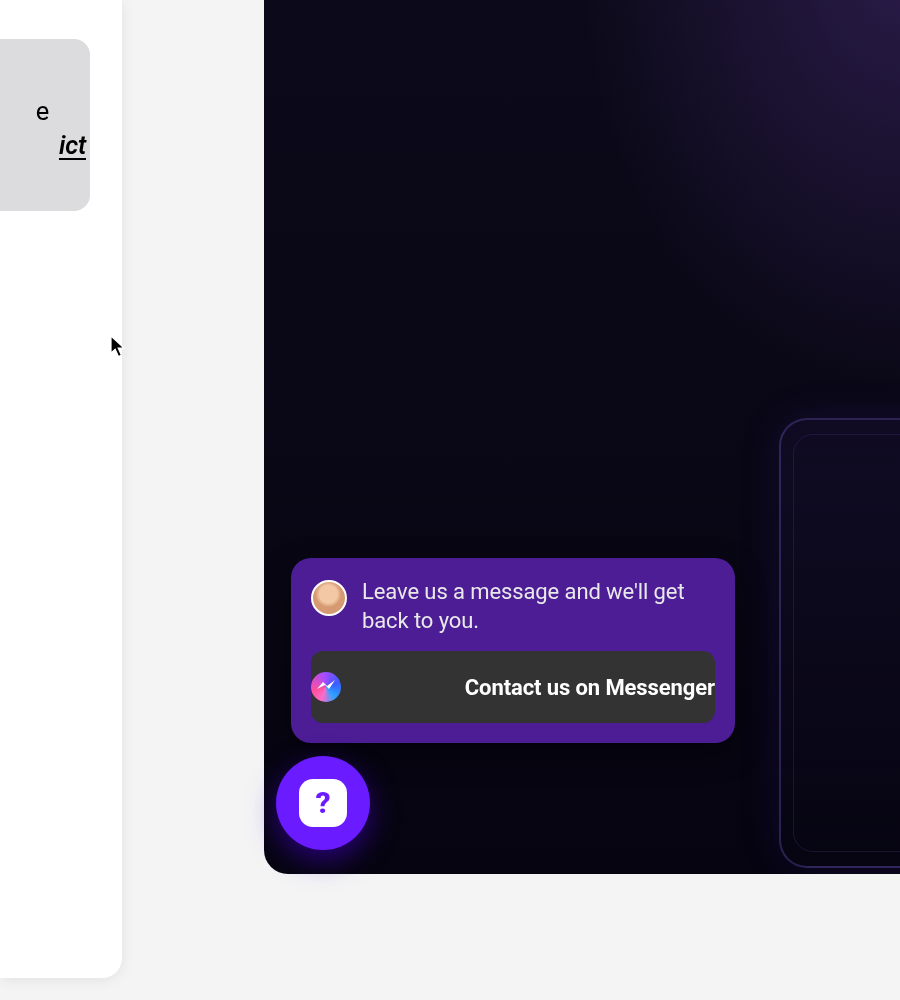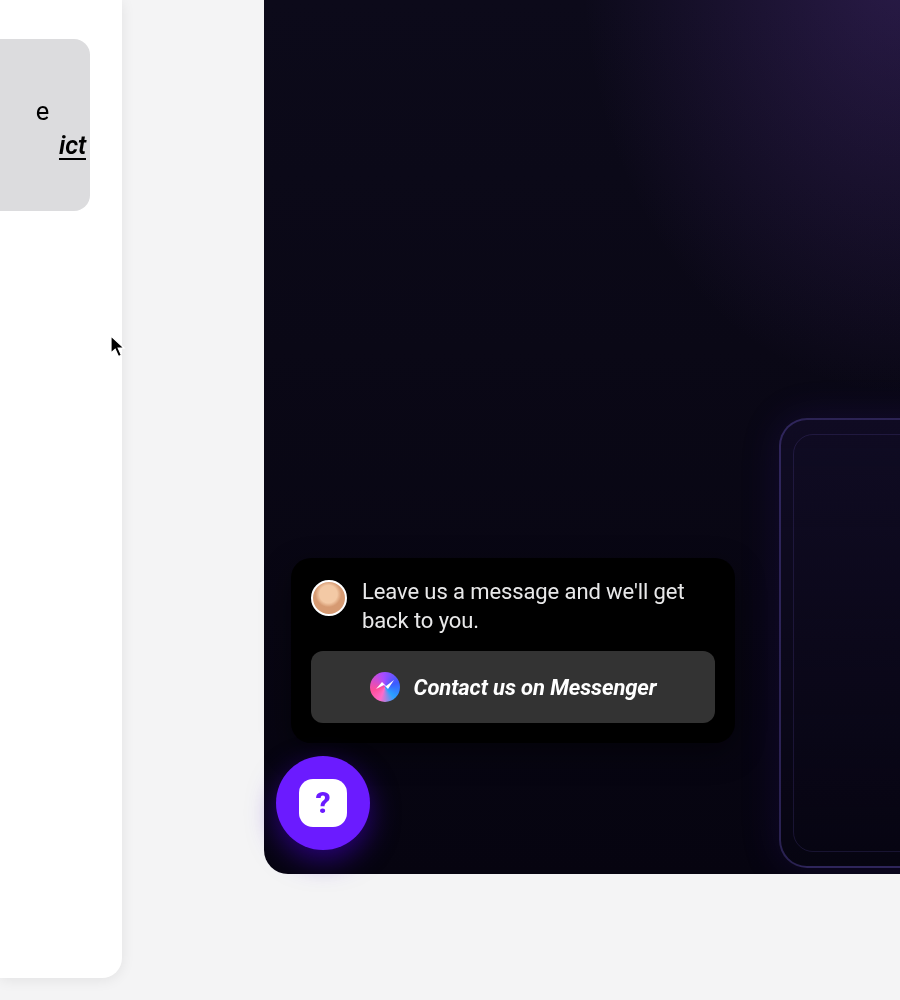--- a/index.html
+++ b/index.html
@@ -82,21 +82,21 @@
     border:1px solid rgba(110,90,200,0.18);
     border-radius:20px;
   }
 
   
   .chat-card {
     position: absolute;
     left: 291px;
     top: 558px;
     width: 444px;
-    background: #000000;
+    background: #4c1d95;
     border-radius: 20px;
     padding: 20px 20px 20px 20px;
     box-shadow: 0 10px 30px rgba(0,0,0,0.45);
   }
   .chat-head {
     display:flex;
     align-items:flex-start;
     gap:15px;
     margin-bottom: 16px;
   }
@@ -114,24 +114,23 @@
     line-height:1.3;
     letter-spacing:-0.1px;
   }
 
   .chat-cta{
     background:#333333;
     border-radius:12px;
     height:72px;
     display:flex;
     align-items:center;
-    justify-content:center;
+    justify-content:space-between;
     gap:14px;
     cursor:pointer;
-    font-style:italic;
   }
   .msgr-icon{
     width:30px; height:30px; border-radius:50%;
     background: conic-gradient(from 200deg at 50% 50%,
       #ff6bcb 0deg, #ff4f9a 55deg, #a94bff 150deg,
       #3b5bff 230deg, #2aa3ff 300deg, #ff6bcb 360deg);
     position:relative;
     flex:0 0 auto;
   }
   .msgr-icon svg{ position:absolute; left:5px; top:8px; }

